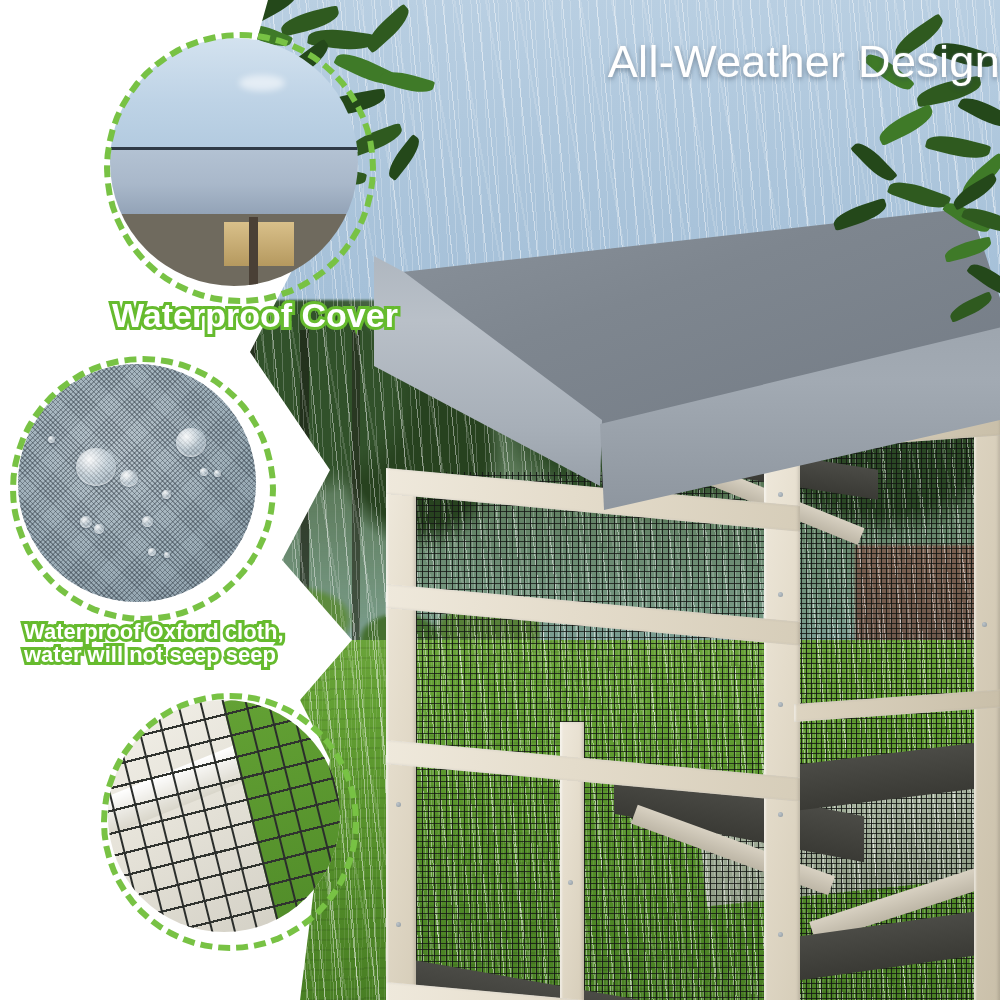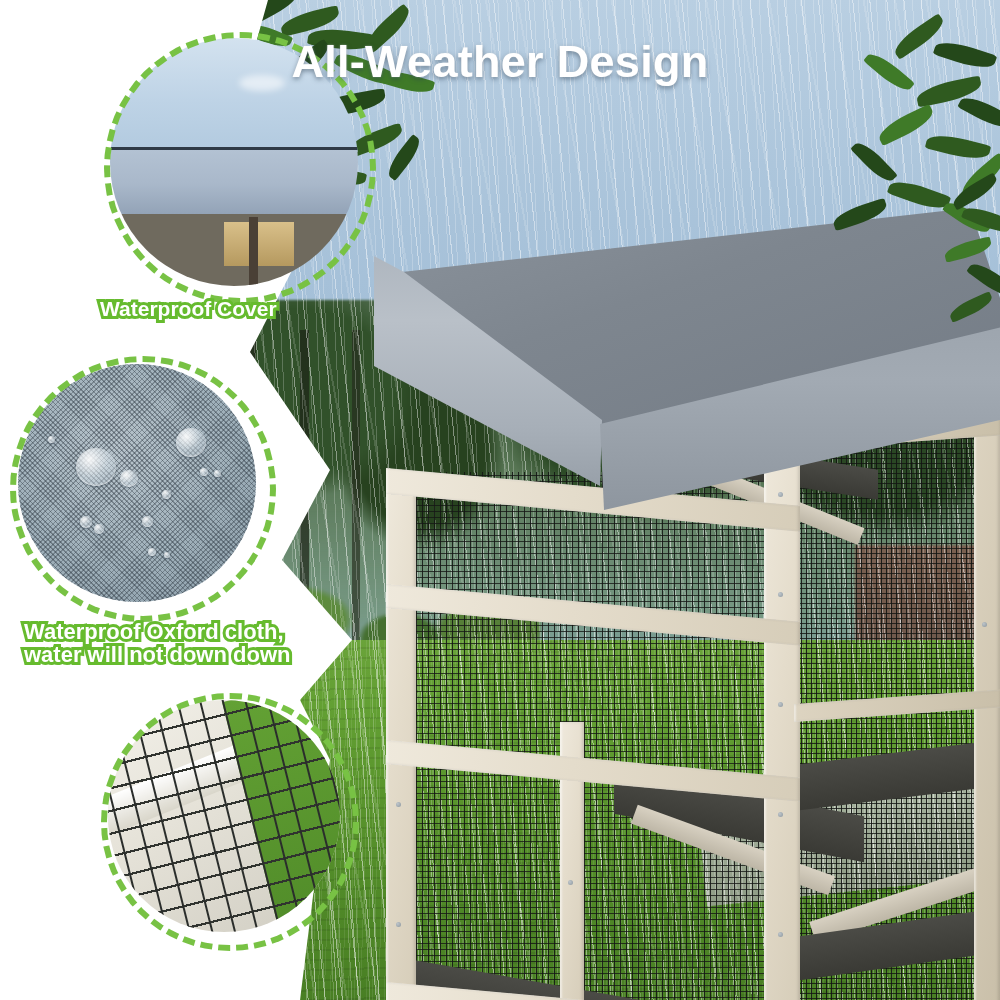--- a/index.html
+++ b/index.html
@@ -132,26 +132,26 @@
   #i3-wire{position:absolute;left:-14%;top:-14%;width:135%;height:135%;
      transform:rotate(-14deg);
      background-image:
        repeating-linear-gradient(90deg, #2a2d2b 0 2.2px, rgba(0,0,0,0) 2.2px 22px),
        repeating-linear-gradient(0deg, #30332f 0 2.2px, rgba(0,0,0,0) 2.2px 22px);}
   #i3-grass{position:absolute;right:-6%;top:-6%;width:44%;height:112%;
      background:linear-gradient(180deg,#63a134,#4f8a28);transform:rotate(-14deg);}
   #ring3{left:101px;top:693px;width:246px;height:246px;}
 
   
-  #title{position:absolute;left:0;top:36px;width:1000px;text-align:center;
-     font-size:45px;font-weight:bold;color:#ffffff;letter-spacing:.3px;
+  #title{position:absolute;left:0;top:36px;width:1000px;text-align:right;
+     font-size:45px;font-weight:normal;color:#ffffff;letter-spacing:.3px;
      text-shadow:0 2px 5px rgba(40,60,80,.55), 0 0 2px rgba(255,255,255,.5);}
   .cap{position:absolute;font-weight:bold;color:#ffffff;line-height:1.05;
      -webkit-text-stroke:6px #66bb2e;paint-order:stroke fill;white-space:pre;}
-  #cap1{left:100px;top:298px;font-size:21px;}
+  #cap1{left:112px;top:298px;font-size:34px;}
   #cap2{left:24px;top:620px;font-size:22px;}
   #cap3{left:124px;top:942px;font-size:22px;text-align:center;}
 </style>
 </head>
 <body>
 
 <div id="stage">
 
   <div class="photo">
     <div class="sky"></div>
@@ -286,15 +286,15 @@
     <div id="i3-bg"></div>
     <div id="i3-bar"></div>
     <div id="i3-grass"></div>
     <div id="i3-wire"></div>
   </div>
   <div class="dashring" id="ring3"></div>
 
   <div id="title">All-Weather Design</div>
   <div class="cap" id="cap1">Waterproof Cover</div>
   <div class="cap" id="cap2">Waterproof Oxford cloth,
-water will not down down</div>
+water will not seep seep</div>
 
 </div>
 
 </body></html>

